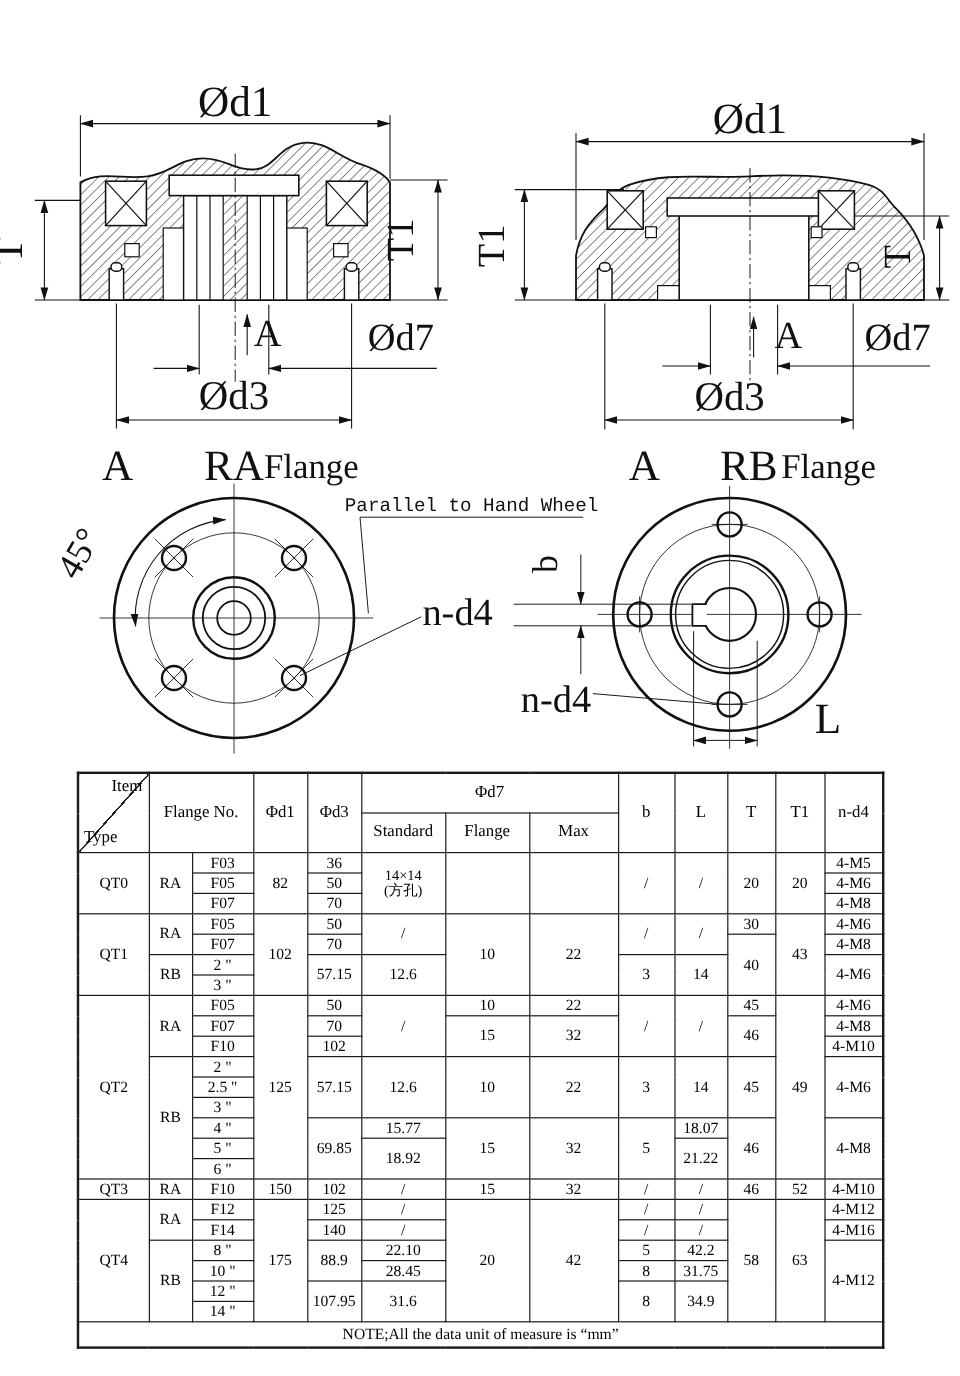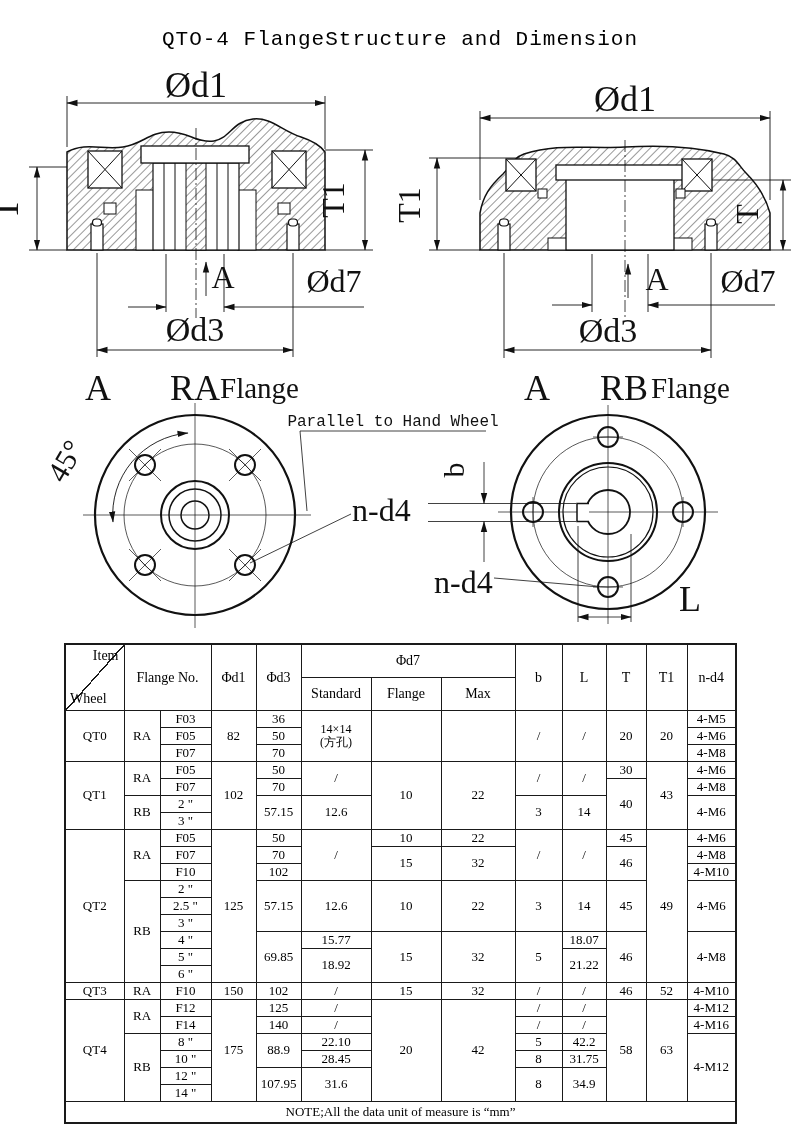--- a/index.html
+++ b/index.html
@@ -23,21 +23,20 @@
   td.corner{position:relative;padding:0;
     background-image:linear-gradient(to bottom right,transparent 49.2%,#1a1a1a 49.2%,#1a1a1a 50.8%,transparent 50.8%);font-family:Liberation Serif, serif;}
   td.corner .ct{position:absolute;top:3px;right:5px;font-size:14px;}
   td.corner .cb{position:absolute;bottom:3px;left:4px;font-size:14px;}
 </style>
 </head>
 <body>
 
 <div class="page">
 
-  <div class="title">QTO-4 FlangeStructure and Dimension</div>
 
   <svg class="draw" width="800" height="643" viewBox="0 0 800 643">
     <defs>
       <pattern id="h" patternUnits="userSpaceOnUse" width="6" height="6" patternTransform="rotate(45)">
         <rect width="6" height="6" fill="#ffffff"></rect>
         <line x1="0" y1="0" x2="0" y2="6" stroke="#333" stroke-width="1"></line>
       </pattern>
       <marker id="ar" markerWidth="12" markerHeight="9" refX="10.5" refY="4" orient="auto-start-reverse" markerUnits="userSpaceOnUse">
         <path d="M0,0.8 L11,4 L0,7.2 Z" fill="#111"></path>
       </marker>
@@ -255,21 +254,21 @@
         <col style="width:47px">
       <col style="width:44px">
         <col style="width:40px">
         <col style="width:41px">
       <col style="width:49px">
     </colgroup>
     <thead>
       <tr>
         <td class="corner" rowspan="2">
           <span class="ct">Item</span>
-          <span class="cb">Wheel</span>
+          <span class="cb">Type</span>
         </td>
         <td colspan="2" rowspan="2">Flange No.</td>
         <td rowspan="2">Φd1</td>
         <td rowspan="2">Φd3</td>
         <td colspan="3">Φd7</td>
         <td rowspan="2">b</td>
         <td rowspan="2">L</td>
         <td rowspan="2">T</td>
         <td rowspan="2">T1</td>
         <td rowspan="2">n-d4</td>

